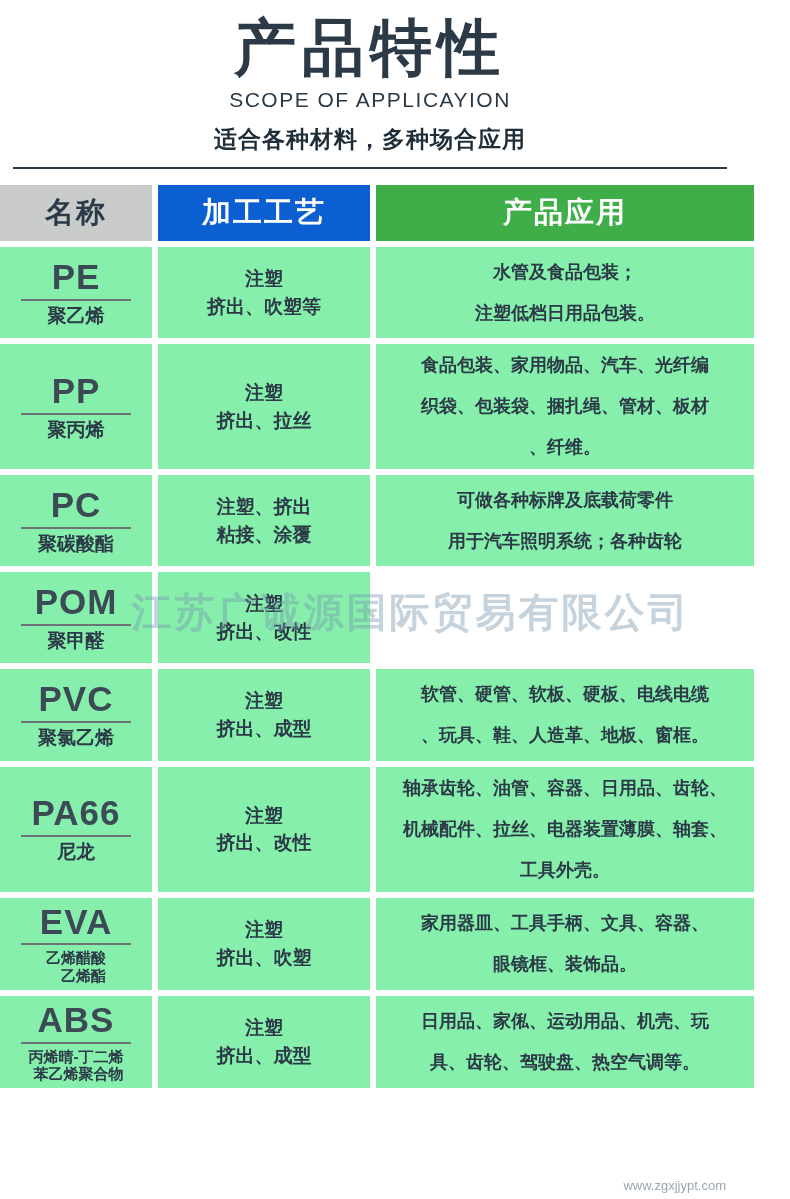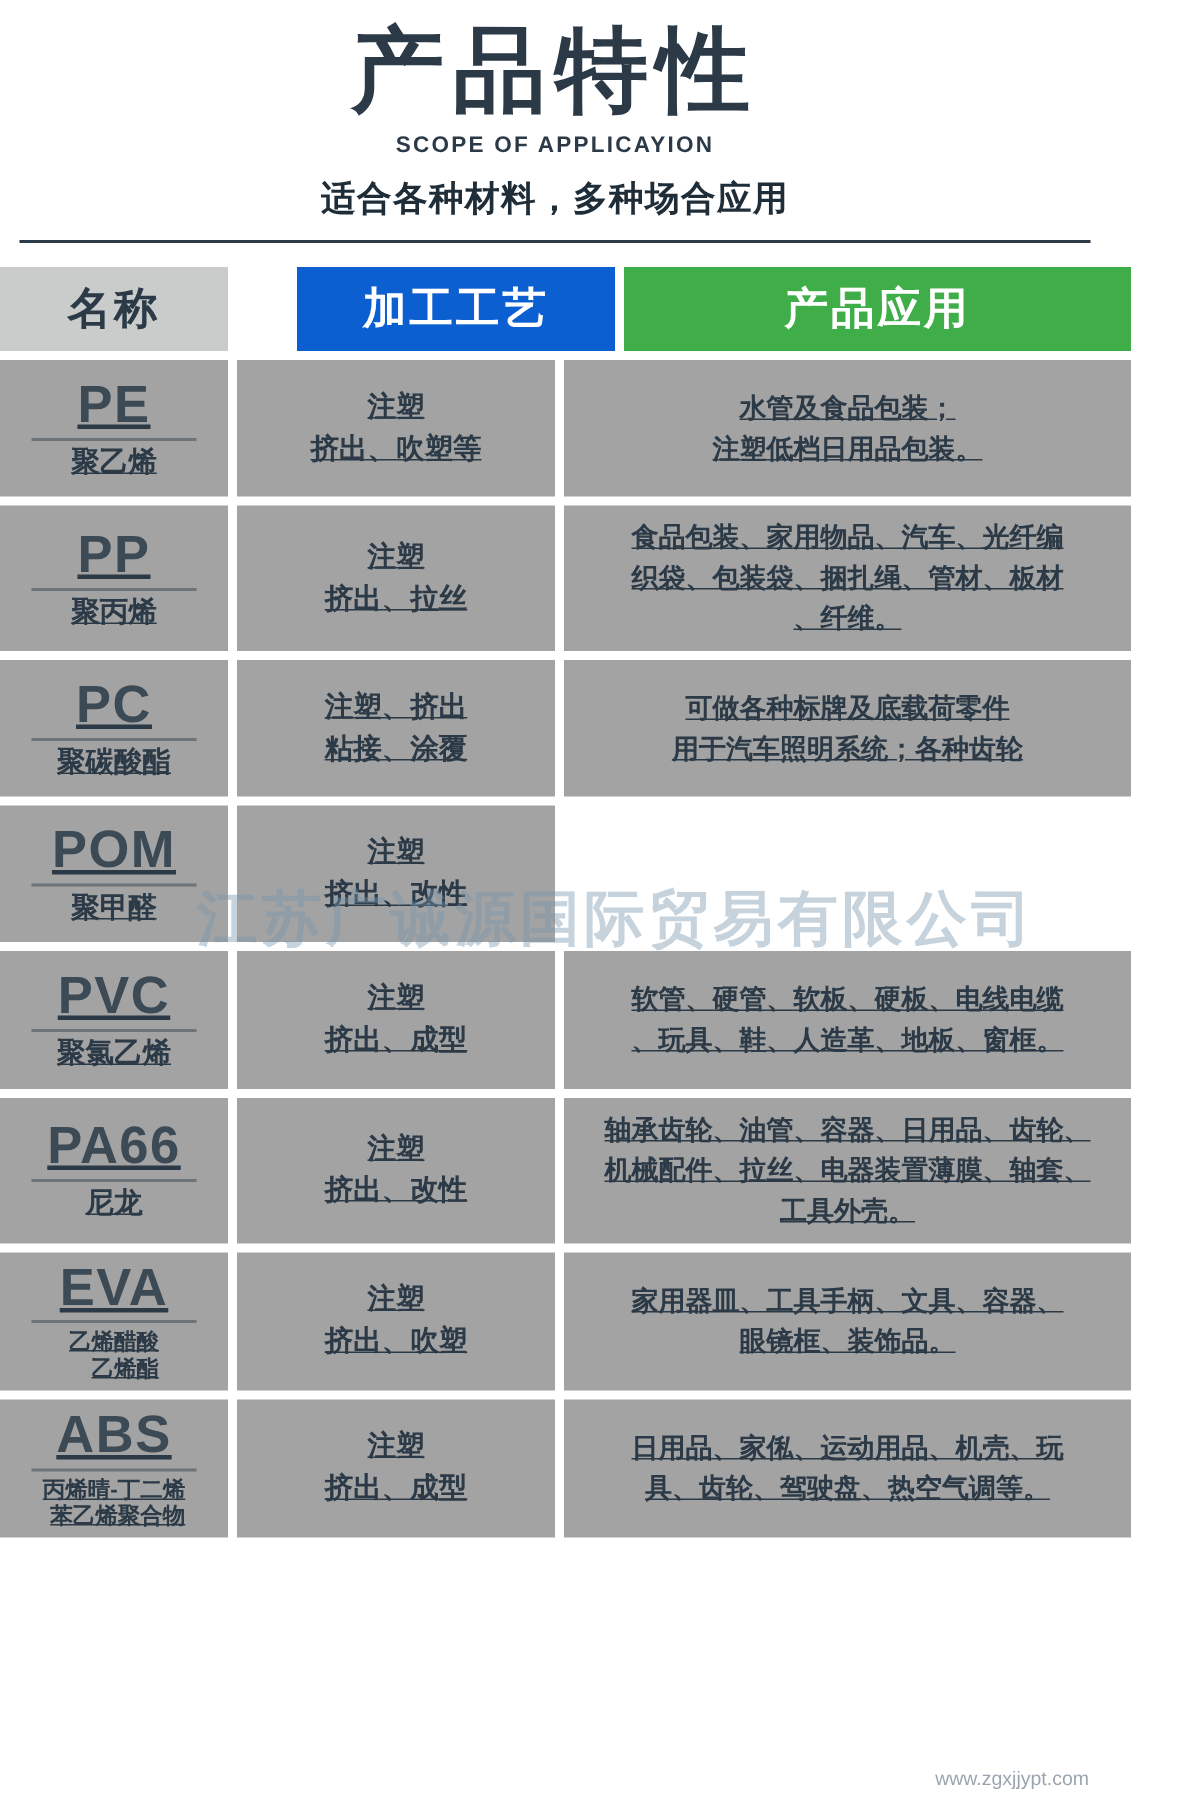--- a/index.html
+++ b/index.html
@@ -29,22 +29,22 @@
   }
   .title-main {
     font-size: 62px;
     font-weight: bold;
     color: #2b3a46;
     letter-spacing: 6px;
     line-height: 1.1;
     font-family: "Liberation Sans", "DejaVu Sans", sans-serif;
   }
   .title-sub {
-    font-size: 15px;
-    font-weight: bold;
+    font-size: 21px;
+    font-weight: normal;
     color: #2b3a46;
     letter-spacing: 1.5px;
     margin-top: 6px;
   }
   .title-desc {
     font-size: 23px;
     font-weight: bold;
     color: #1f2d38;
     letter-spacing: 1px;
     margin-top: 12px;
@@ -77,32 +77,31 @@
   .head-cell {
     height: 56px;
     display: flex;
     align-items: center;
     justify-content: center;
     font-size: 29px;
     font-weight: bold;
     letter-spacing: 2px;
   }
   .head-name { background: #c9cccb; color: #2b3a46; }
-  .head-proc { background: #0b5fd0; color: #ffffff; margin-left: 40px; }
+  .head-proc { background: #0b5fd0; color: #ffffff; }
   .head-app  { background: #3fae49; color: #ffffff; }
 
   .cell {
-    background: #a3a3a3;
+    background: #86efac;
     display: flex;
     flex-direction: column;
     align-items: center;
     justify-content: center;
     color: #2b3a46;
     box-sizing: border-box;
-    text-decoration: underline;
   }
   .cell-name {
     padding: 6px 4px;
   }
   .name-abbr {
     font-size: 35px;
     font-weight: bold;
     color: #3c4a55;
     line-height: 1.05;
     letter-spacing: 1px;
@@ -130,20 +129,21 @@
     font-weight: bold;
     line-height: 1.45;
     text-align: center;
   }
   .cell-app {
     padding: 8px 14px;
     font-size: 18px;
     font-weight: bold;
     line-height: 1.5;
     text-align: center;
+    gap: 14px;
   }
   .cell-app .app-line { display: block; }
 
   
   .watermark-main {
     position: absolute;
     top: 585px;
     left: 16px;
     width: 790px;
     text-align: center;

